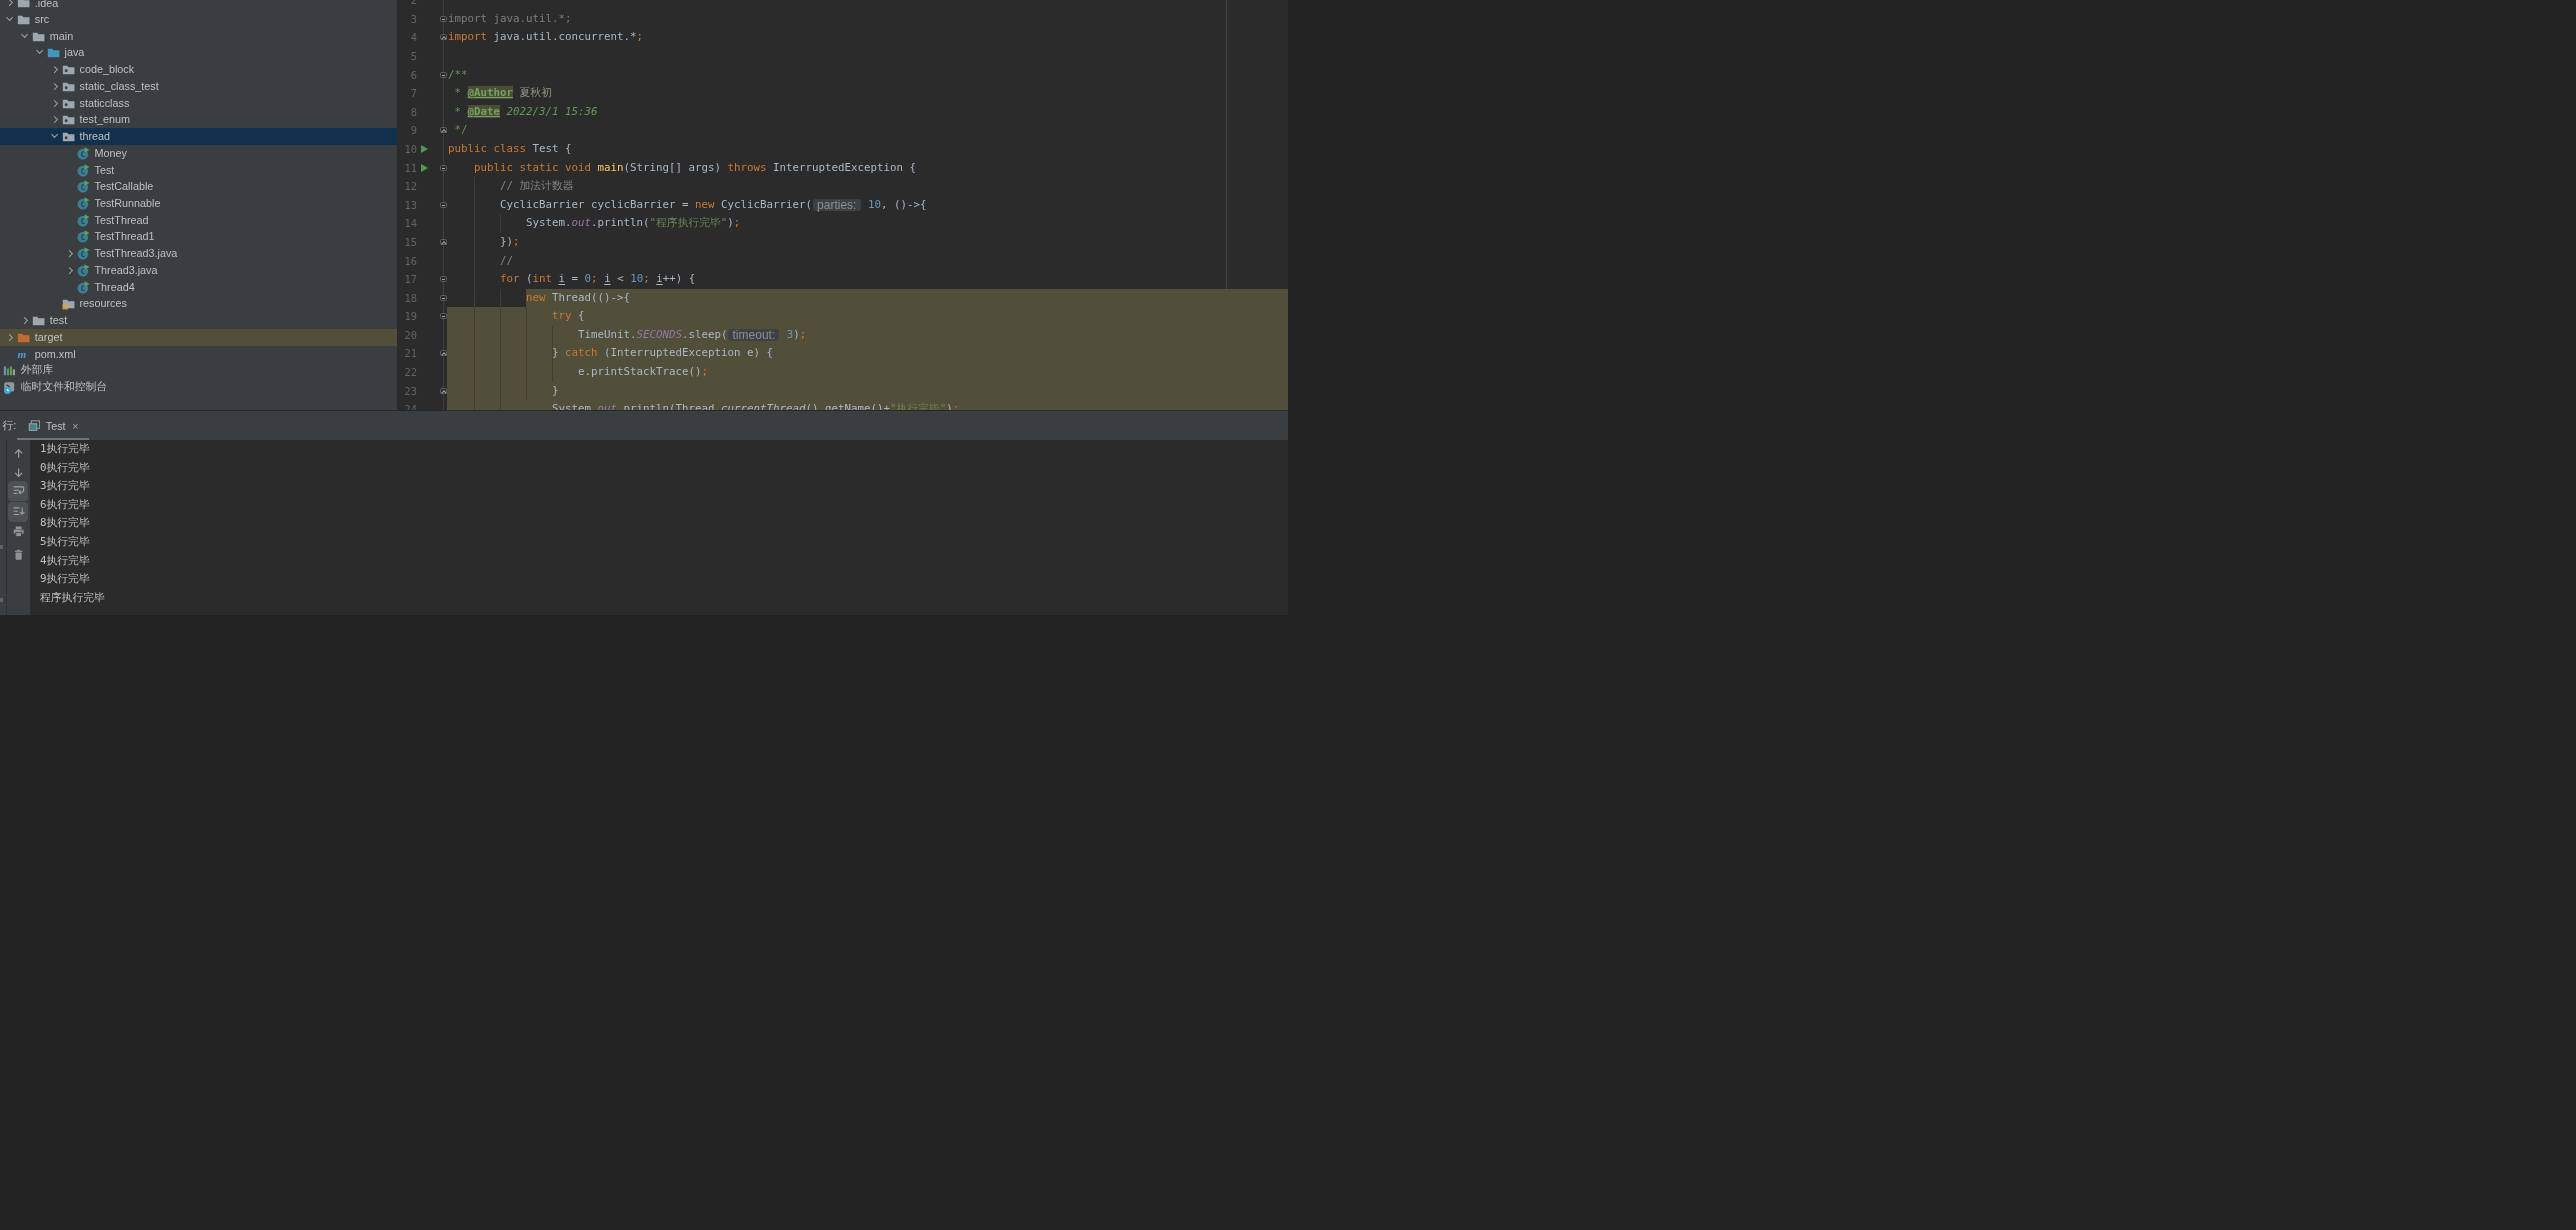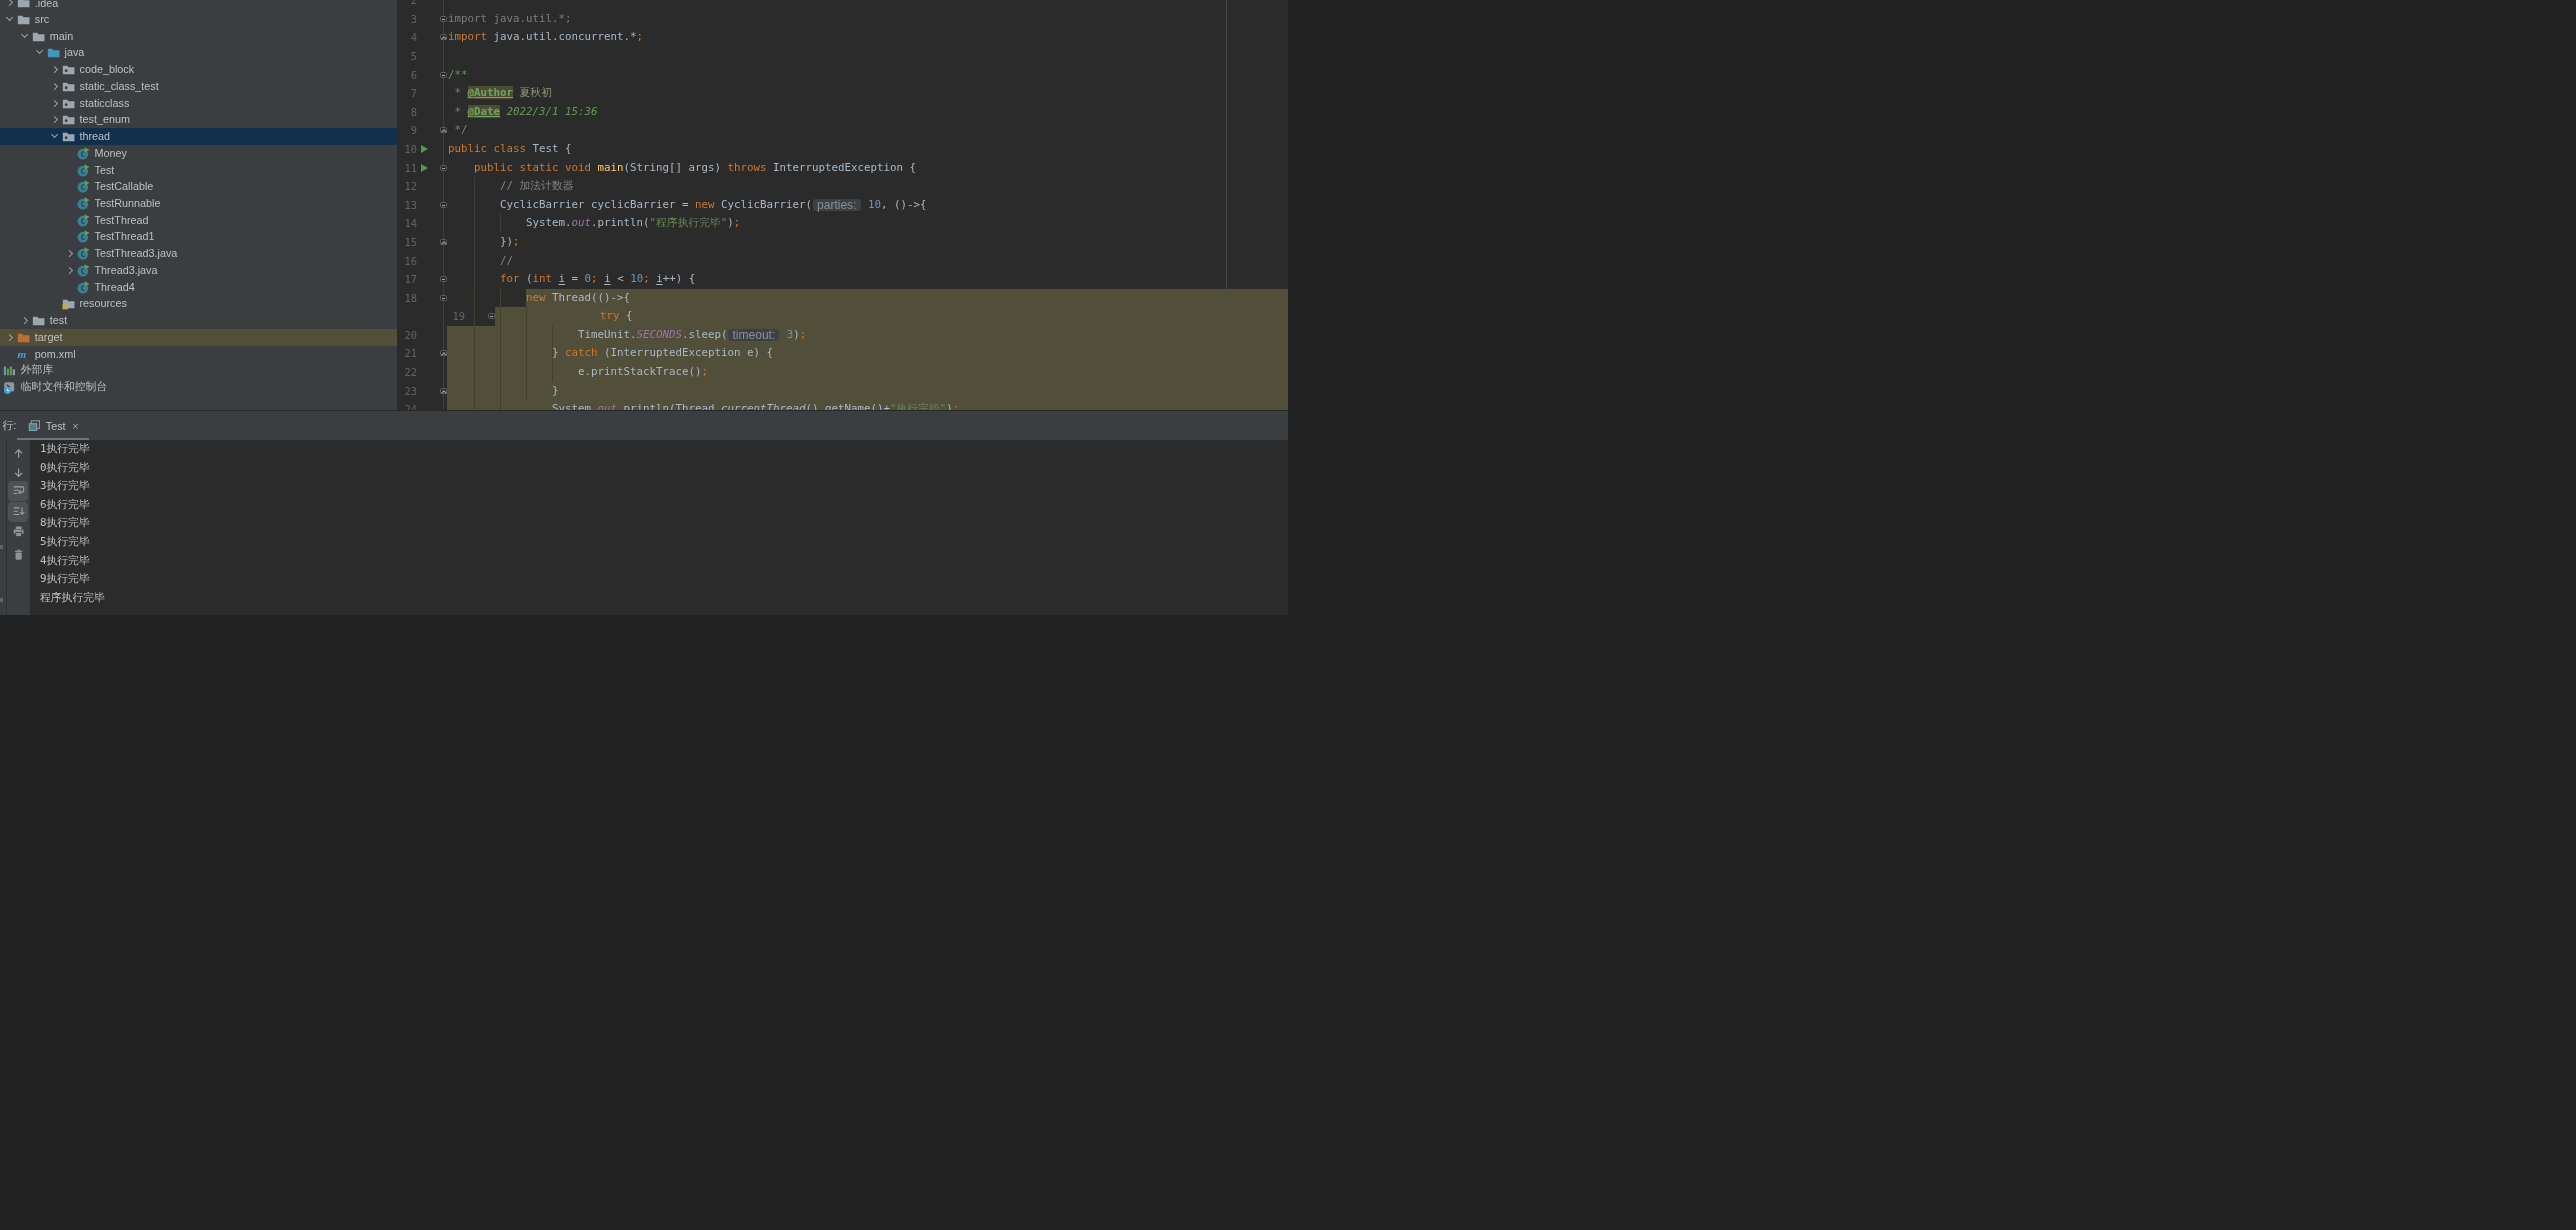--- a/index.html
+++ b/index.html
@@ -432,21 +432,21 @@
           <span class="lnum">17</span>
           <span class="fold fs"></span>
           <span class="code"><span class="tk-kw">        for</span><span class="tk-def"> (</span><span class="tk-kw">int</span><span class="tk-def"> </span><span class="tk-varu">i</span><span class="tk-def"> = </span><span class="tk-num">0</span><span class="tk-semi">;</span><span class="tk-def"> </span><span class="tk-varu">i</span><span class="tk-def"> &lt; </span><span class="tk-num">10</span><span class="tk-semi">;</span><span class="tk-def"> </span><span class="tk-varu">i</span><span class="tk-def">++) {</span></span>
         </div>
         <div class="crow" style="top: 289px;">
           <div class="selbg" style="left: 128px;"></div>
           <span class="lnum">18</span>
           <span class="fold fs"></span>
           <span class="code"><span class="tk-def">            </span><span class="tk-kw">new</span><span class="tk-def"> Thread(()-&gt;{</span></span>
         </div>
-        <div class="crow" style="top: 307px; margin-left: 48px;">
+        <div class="crow" style="top: 307px;">
           <div class="selbg" style="left: 49px;"></div>
           <span class="lnum">19</span>
           <span class="fold fs"></span>
           <span class="code"><span class="tk-def">                </span><span class="tk-kw">try</span><span class="tk-def"> {</span></span>
         </div>
         <div class="crow" style="top: 326px;">
           <div class="selbg" style="left: 49px;"></div>
           <span class="lnum">20</span>
           <span class="code"><span class="tk-def">                    TimeUnit.</span><span class="tk-field">SECONDS</span><span class="tk-def">.sleep(</span><span class="inlay">timeout:</span><span class="tk-num"> 3</span><span class="tk-def">)</span><span class="tk-semi">;</span></span>
         </div>

